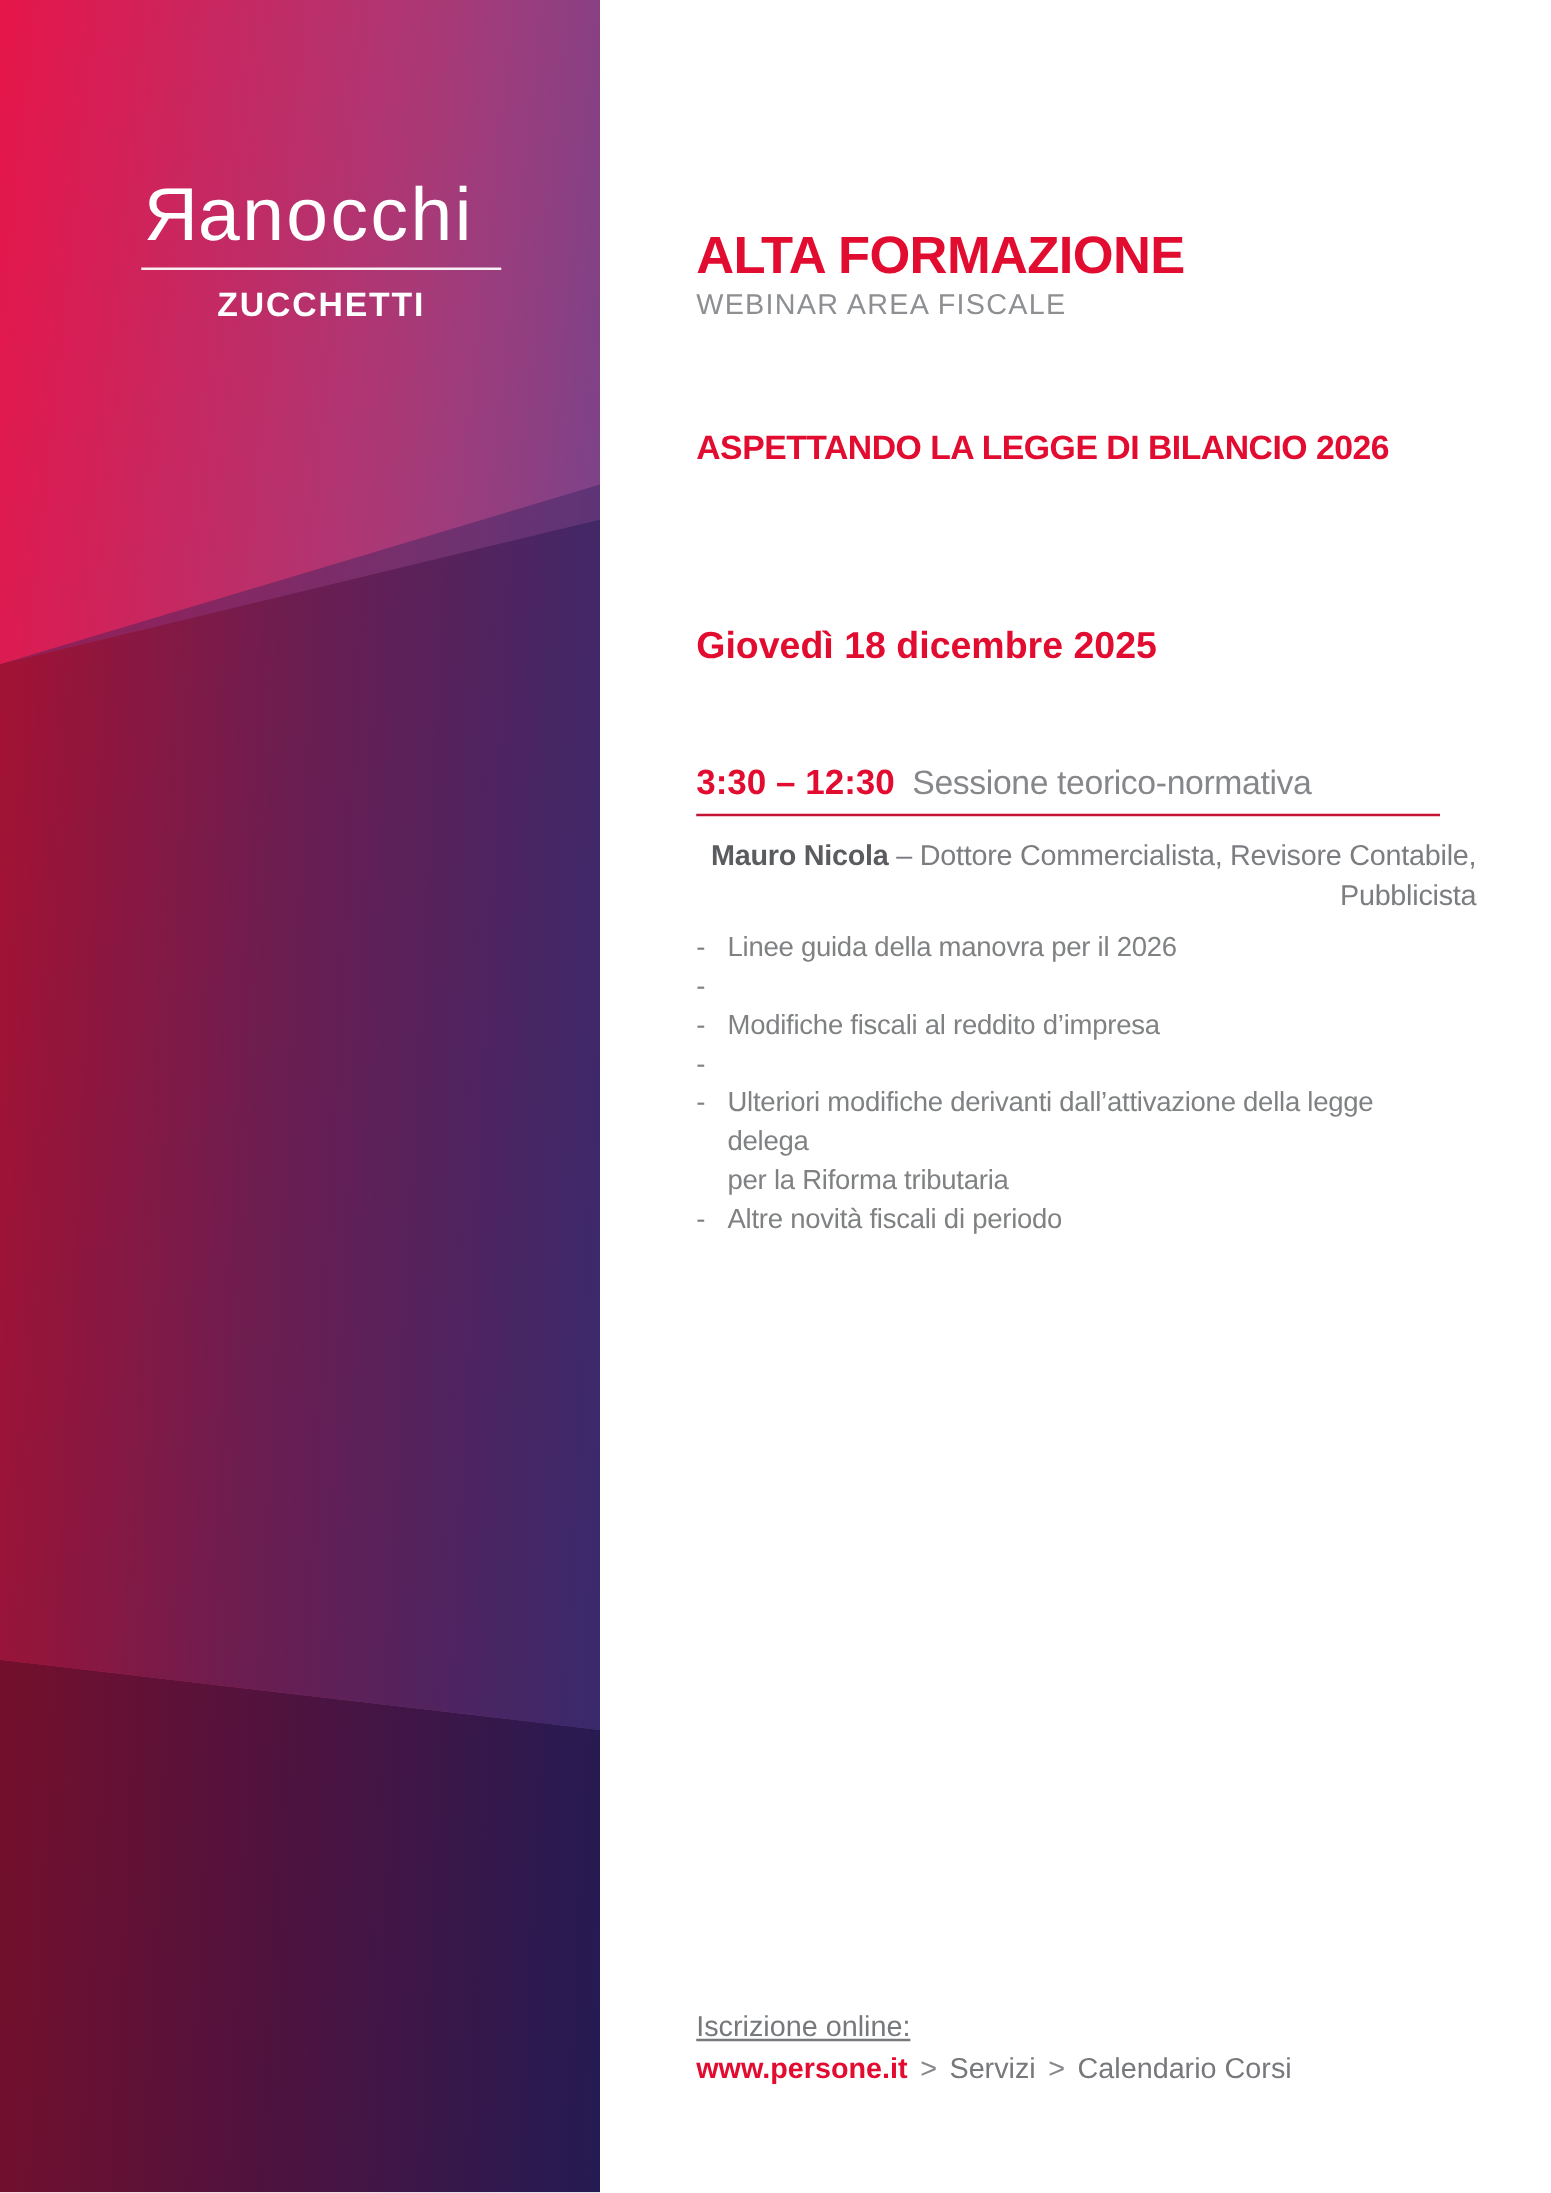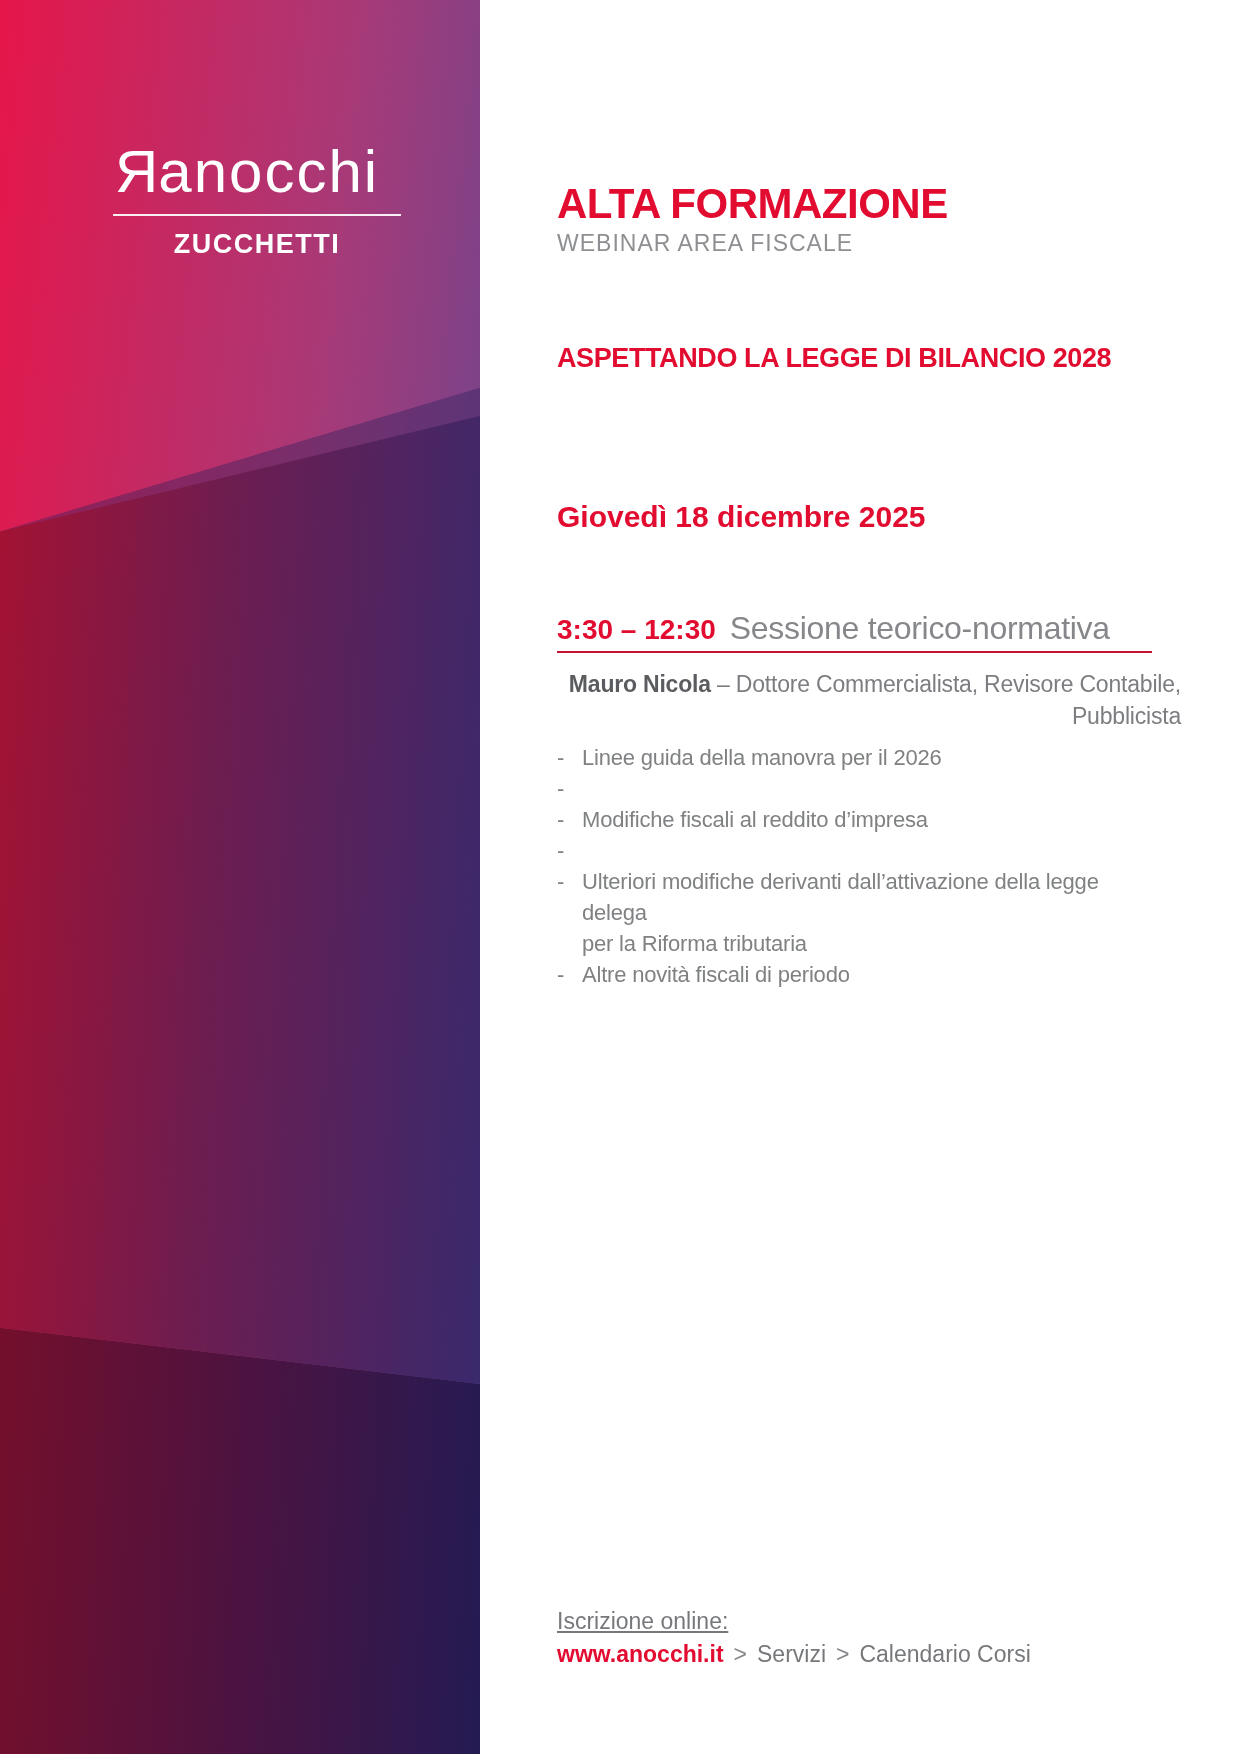--- a/index.html
+++ b/index.html
@@ -43,21 +43,21 @@
   .abs { position:absolute; left:0; }
 
   .h1 { top:180px; font-size:42px; font-weight:700; color:#e20c30; letter-spacing:-0.5px; white-space:nowrap; }
   .h1sub { top:230px; font-size:23px; color:#8d8f92; letter-spacing:1px; white-space:nowrap; }
 
   .event-title { top:343px; font-size:27px; font-weight:700; color:#e20c30; white-space:nowrap; letter-spacing:-0.4px; }
   .event-date { top:500px; font-size:30px; font-weight:700; color:#e20c30; white-space:nowrap;text-align:right; }
 
   .session-row { top:610px; white-space:nowrap; }
   .session-time { font-size:28px; font-weight:700; color:#e20c30; }
-  .session-name { font-size:32px; color:#85878a; margin-left:14px; letter-spacing:-0.3px; }
+  .session-name { font-size:27px; color:#85878a; margin-left:14px; letter-spacing:-0.3px; }
   .session-divider { top:651px; width:595px; height:2px; background:#c51333; }
 
   .speaker { top:668px; width:624px; font-size:23px; line-height:32px; color:#7b7d80; letter-spacing:-0.2px;text-align:right; }
   .speaker-name { font-weight:700; color:#5a5c5f; }
   .speaker-role { white-space:pre-line; }
 
   .topics { top:742px; width:612px; }
   .topic { display:flex; font-size:22px; line-height:31px; color:#7f8183; letter-spacing:-0.2px; }
   .topic-dash { width:25px; flex:0 0 25px; }
   .topic-text { white-space:pre-line; }
@@ -84,21 +84,21 @@
       <div class="brand-rule"></div>
       <div class="brand-sub">ZUCCHETTI</div>
     </div>
   </div>
 
   <div class="main">
 
     <div class="abs h1">ALTA FORMAZIONE</div>
     <div class="abs h1sub">WEBINAR AREA FISCALE</div>
 
-    <div class="abs event-title">ASPETTANDO LA LEGGE DI BILANCIO 2028</div>
+    <div class="abs event-title">ASPETTANDO LA LEGGE DI BILANCIO 2026</div>
 
     <div class="abs event-date">Giovedì 18 dicembre 2025</div>
 
     <div class="abs session-row">
       <span class="session-time">3:30 – 12:30</span><span class="session-name">Sessione teorico-normativa</span>
     </div>
     <div class="abs session-divider"></div>
 
     <div class="abs speaker">
       <span class="speaker-name">Mauro Nicola</span><span class="speaker-role"> – Dottore Commercialista, Revisore Contabile,
@@ -126,17 +126,17 @@
 per la Riforma tributaria</span>
       </div>
       <div class="topic">
         <span class="topic-dash">-</span>
         <span class="topic-text">Altre novità fiscali di periodo</span>
       </div>
     </div>
 
     <div class="abs footer-label">Iscrizione online:</div>
     <div class="abs footer-links">
-      <span class="site-link">www.anocchi.it</span><span class="crumb-sep">&gt;</span><span class="crumb">Servizi</span><span class="crumb-sep">&gt;</span><span class="crumb">Calendario Corsi</span>
+      <span class="site-link">www.persone.it</span><span class="crumb-sep">&gt;</span><span class="crumb">Servizi</span><span class="crumb-sep">&gt;</span><span class="crumb">Calendario Corsi</span>
     </div>
 
   </div>
 </div>
 
 </body></html>

